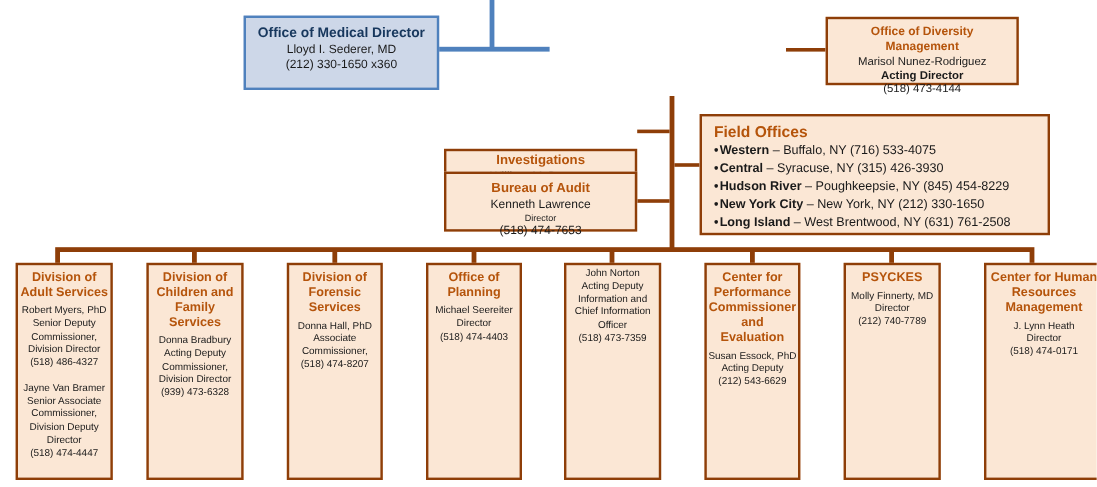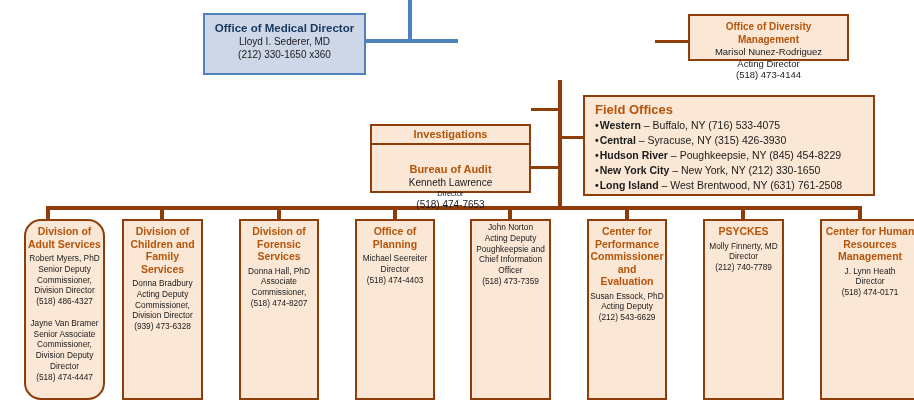--- a/index.html
+++ b/index.html
@@ -13,41 +13,41 @@
   .c{position:absolute;background:var(--brown);}
   .c.blue{background:var(--blue-border);}
   
   .box{position:absolute;box-sizing:border-box;border:2px solid var(--brown);
        background:var(--peach);text-align:center;z-index:2;}
   .box.blue{border-color:var(--blue-border);background:var(--blue-fill);}
   .box-title{font-weight:bold;color:var(--orange);font-size:11px;line-height:13px;padding:0 4px;}
   .box.blue .box-title{color:var(--navy);font-size:11.5px;}
   .box-person,.box-phone{font-size:10px;line-height:13px;}
   .box-role-sm{font-size:7.5px;line-height:9px;}
-  .box-role{font-size:10px;line-height:12px;}
+  .box-role{font-size:10px;line-height:12px;font-weight:bold;}
   
   #box-medical{left:203px;top:13px;width:163px;height:62px;padding-top:7px;}
   #box-exec{left:458px;top:14px;width:197px;height:68px;padding-top:5px;}
-  #box-divmgmt{left:688px;top:14px;width:161px;height:47px;padding-top:4px;}
+  #box-divmgmt{left:688px;top:14px;width:161px;height:57px;padding-top:4px;}
   #box-divmgmt .box-title{font-size:10px;}
   #box-divmgmt .box-person,#box-divmgmt .box-role,#box-divmgmt .box-phone{font-size:9.5px;line-height:11.5px;}
   #box-inv{left:370px;top:88px;width:161px;height:45px;padding-top:2px;margin-top:36px;}
-  #box-audit{left:370px;top:143px;width:161px;height:50px;padding-top:18px;}
+  #box-audit{left:370px;top:143px;width:161px;height:50px;padding-top:6px;}
   
   #box-field{left:583px;top:95px;width:292px;height:101px;text-align:left;padding:5px 6px 4px 10px;}
   #box-field .box-title{font-size:13px;line-height:16px;padding:0;}
   .fo-item{font-size:10.5px;line-height:15px;white-space:nowrap;}
   .fo-item::before{content:"\2022";font-weight:bold;margin-right:1px;}
   .fo-name{font-weight:bold;}
   
   .bbox{top:219px;height:181px;}
   .bb-title{font-weight:bold;color:var(--orange);font-size:10.5px;line-height:12.5px;padding:4px 1px 2px;}
   .bb-body{padding:1px 1px;}
   .bb-line{font-size:8.3px;line-height:10.8px;}
-  #b0{left:24px;width:81px;border-radius:17px;}  #b1{left:122px;width:81px;} #b2{left:239px;width:80px;}
+  #b0{left:13px;width:81px;}  #b1{left:122px;width:81px;} #b2{left:239px;width:80px;}
   #b3{left:355px;width:80px;} #b4{left:470px;width:81px;} #b5{left:587px;width:80px;}
   #b6{left:703px;width:81px;} #b7{left:820px;width:100px;}
   
   #cv-top{left:408px;top:0;width:4px;height:41px;}
   #ch-blue{left:365px;top:39px;width:93px;height:4px;}
   #ch-execdiv{left:655px;top:40px;width:33px;height:3px;}
   #cv-trunk{left:558px;top:80px;width:4px;height:129px;}
   #ch-inv{left:531px;top:108px;width:27px;height:3px;}
   #ch-audit{left:531px;top:166px;width:27px;height:3px;}
   #ch-field{left:562px;top:136px;width:21px;height:3px;}
@@ -172,21 +172,21 @@
         <div class="bb-line">Director</div>
         <div class="bb-line">(518) 474-4403</div>
       </div>
   </div>
 
   <div class="box bbox" id="b4">
     <div class="bb-body">
 
     <div class="bb-line">John Norton</div>
         <div class="bb-line">Acting Deputy</div>
-        <div class="bb-line">Poughkeepsie and</div>
+        <div class="bb-line">Information and</div>
         <div class="bb-line">Chief Information</div>
         <div class="bb-line">Officer</div>
         <div class="bb-line">(518) 473-7359</div>
       </div>
   </div>
 
   <div class="box bbox" id="b5">
     <div class="bb-title">Center for Performance Commissioner and Evaluation</div>
     <div class="bb-body">
 

